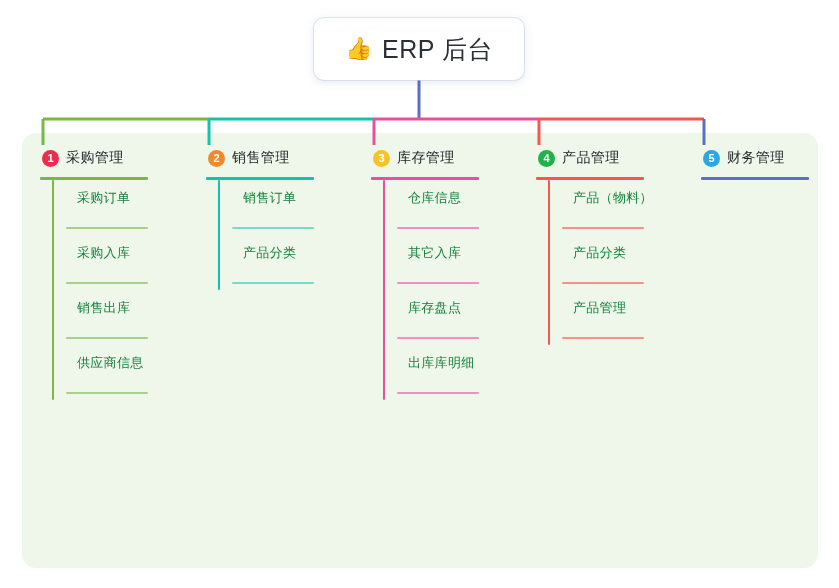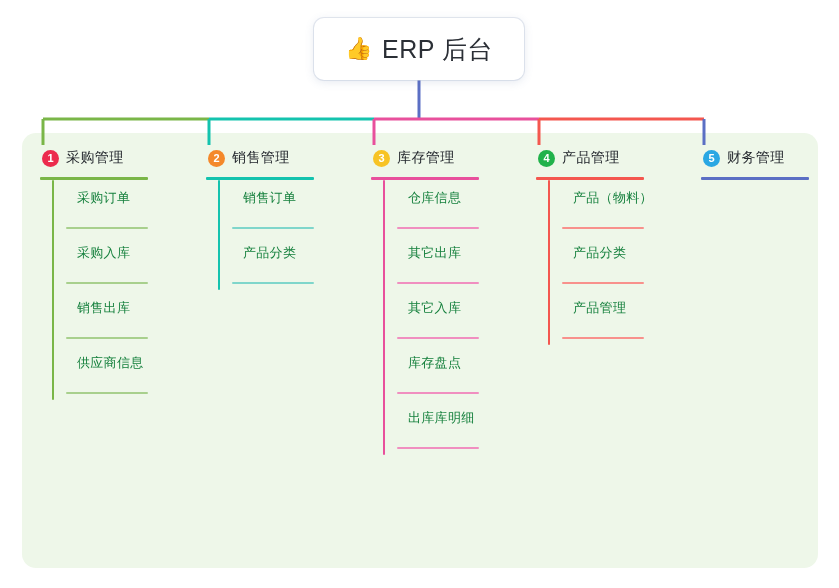--- a/index.html
+++ b/index.html
@@ -221,24 +221,20 @@
           <span class="col-title">库存管理</span>
         </div>
         <div class="head-rule" style="background: rgb(232, 80, 156); width: 108px;"></div>
         <div class="leaves">
           <div class="spine" style="background: rgb(232, 80, 156);"></div>
           <div class="leaf">
             <span class="leaf-label">仓库信息</span>
             <div class="leaf-rule" style="background: rgb(240, 143, 192);"></div>
           </div>
           <div class="leaf">
-            <span class="leaf-label">其它出库</span>
-            <div class="leaf-rule" style="background: rgb(240, 143, 192);"></div>
-          </div>
-          <div class="leaf">
             <span class="leaf-label">其它入库</span>
             <div class="leaf-rule" style="background: rgb(240, 143, 192);"></div>
           </div>
           <div class="leaf">
             <span class="leaf-label">库存盘点</span>
             <div class="leaf-rule" style="background: rgb(240, 143, 192);"></div>
           </div>
           <div class="leaf">
             <span class="leaf-label">出库库明细</span>
             <div class="leaf-rule" style="background: rgb(240, 143, 192);"></div>

